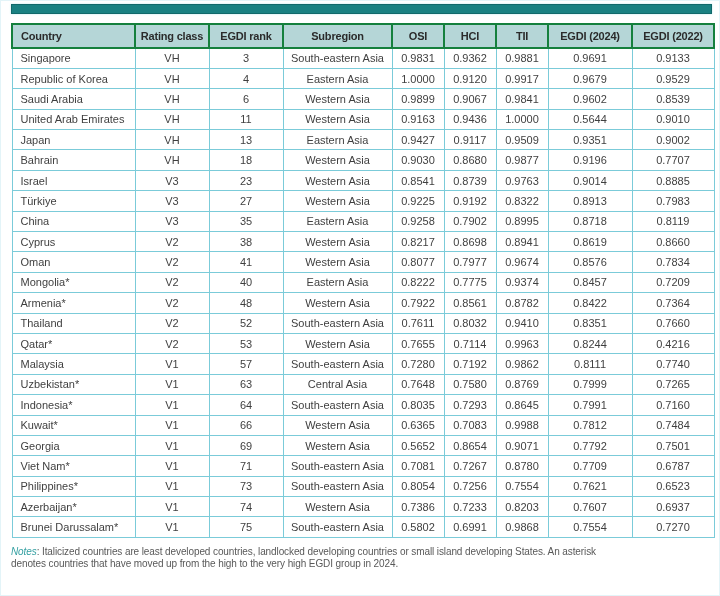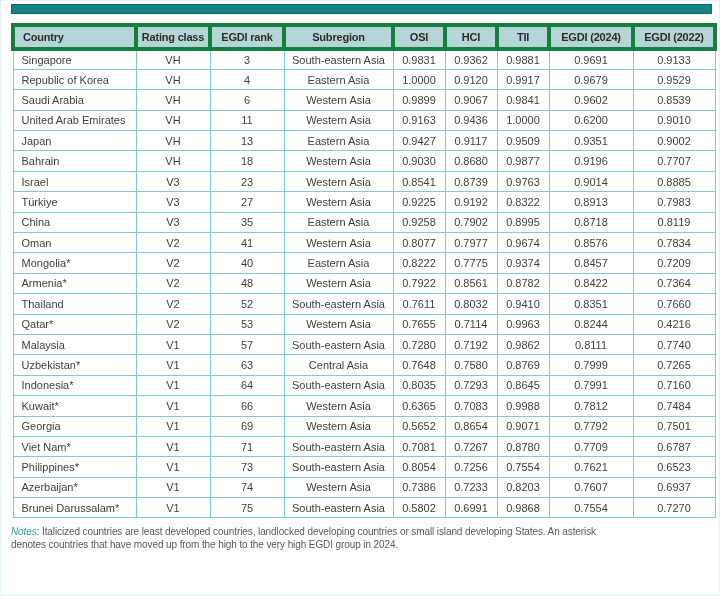--- a/index.html
+++ b/index.html
@@ -27,21 +27,21 @@
   table.egdi-table {
     border-collapse: collapse;
     table-layout: fixed;
     margin: 9px 0 0 10px;
     width: 702px;
     font-size: 11px;
     color: #3f3f3f;
   }
   table.egdi-table th {
     background: #b5d6d7;
-    border: 4px solid #15803d;
+    border: 2px solid #15803d;
     font-weight: bold;
     color: #2b2b2b;
     height: 24px;
     text-align: center;
     font-size: 11px;
     padding: 2px 2px;
     letter-spacing: -0.2px;
   }
   table.egdi-table th.col-country { text-align: left; padding-left: 8px; }
   table.egdi-table td {
@@ -133,21 +133,21 @@
           <td>0.8539</td>
         </tr>
         <tr>
           <td class="col-country">United Arab Emirates</td>
           <td>VH</td>
           <td>11</td>
           <td>Western Asia</td>
           <td>0.9163</td>
           <td>0.9436</td>
           <td>1.0000</td>
-          <td>0.6200</td>
+          <td>0.5644</td>
           <td>0.9010</td>
         </tr>
         <tr>
           <td class="col-country">Japan</td>
           <td>VH</td>
           <td>13</td>
           <td>Eastern Asia</td>
           <td>0.9427</td>
           <td>0.9117</td>
           <td>0.9509</td>
@@ -190,20 +190,31 @@
         <tr>
           <td class="col-country">China</td>
           <td>V3</td>
           <td>35</td>
           <td>Eastern Asia</td>
           <td>0.9258</td>
           <td>0.7902</td>
           <td>0.8995</td>
           <td>0.8718</td>
           <td>0.8119</td>
+        </tr>
+        <tr>
+          <td class="col-country">Cyprus</td>
+          <td>V2</td>
+          <td>38</td>
+          <td>Western Asia</td>
+          <td>0.8217</td>
+          <td>0.8698</td>
+          <td>0.8941</td>
+          <td>0.8619</td>
+          <td>0.8660</td>
         </tr>
         <tr>
           <td class="col-country">Oman</td>
           <td>V2</td>
           <td>41</td>
           <td>Western Asia</td>
           <td>0.8077</td>
           <td>0.7977</td>
           <td>0.9674</td>
           <td>0.8576</td>

